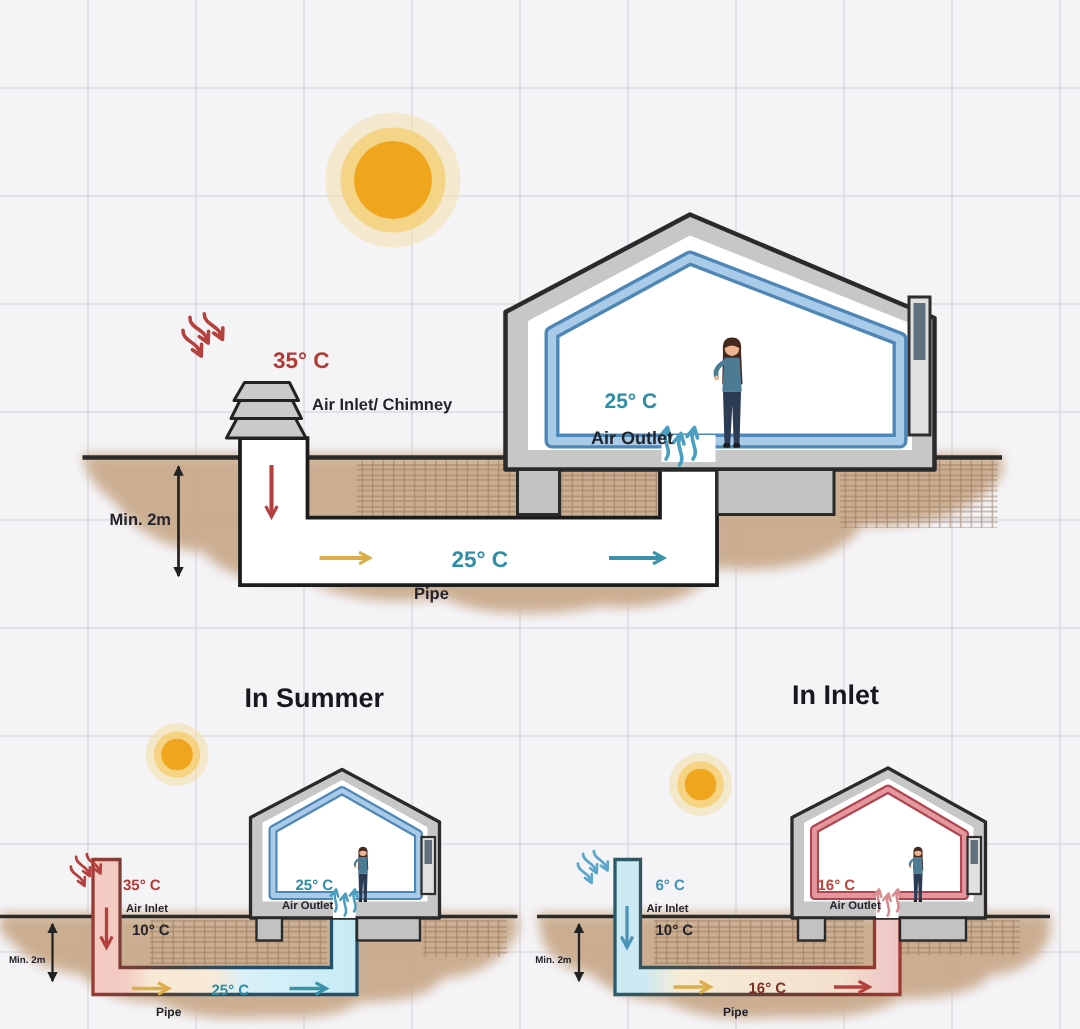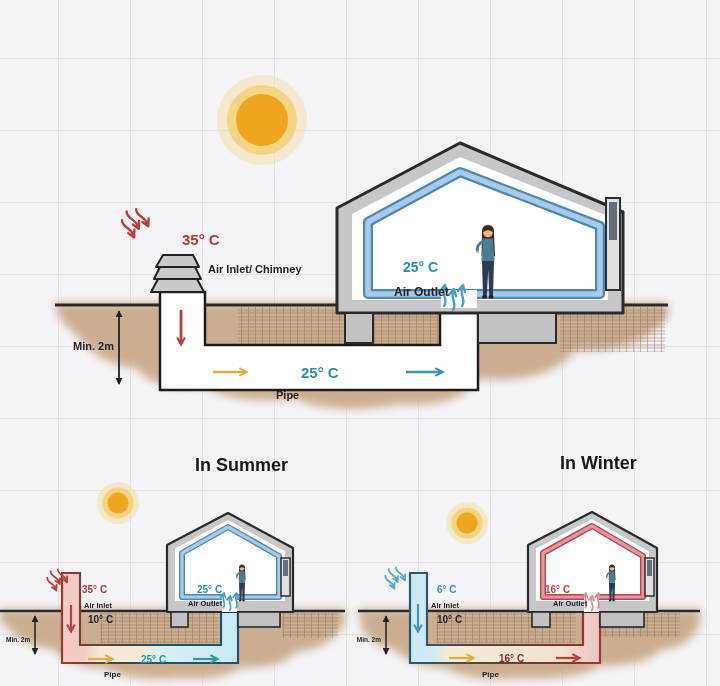--- a/index.html
+++ b/index.html
@@ -11,40 +11,40 @@
       linear-gradient(to bottom, rgba(206,204,214,.45) 1.5px, transparent 1.5px);
     background-size:72px 72px;
     background-position:-14px -14px;
   }
   .title{
     position:absolute;left:0;right:0;top:26px;text-align:center;
     font-size:25px;font-weight:bold;color:#3d9e5f;letter-spacing:.2px;
     text-shadow:0 0 8px rgba(110,205,140,.45);
   }
   .section-heading{
-    position:absolute;font-size:18px;font-weight:bold;color:#17171c;margin-left:32px;
+    position:absolute;font-size:18px;font-weight:bold;color:#17171c;
   }
   #summer-heading{left:163px;top:455px;}
   #winter-heading{left:528px;top:453px;}
   svg.diagram{position:absolute;left:0;top:0;}
   svg text{font-family:"Liberation Sans",sans-serif;font-weight:700;}
   .t-hot{fill:#b23a36}
   .t-teal{fill:#2d8ea6}
   .t-dark{fill:#23232b}
   .t-maroon{fill:#7e2f28}
   .t-cold{fill:#3f93b5}
   .t-wred{fill:#c0443c}
 </style>
 </head>
 <body>
 
 <div class="stage">
 
   <div class="section-heading" id="summer-heading">In Summer</div>
-  <div class="section-heading" id="winter-heading">In Winter</div>
+  <div class="section-heading" id="winter-heading">In Inlet</div>
 
   <svg class="diagram" width="720" height="686" viewBox="0 0 720 686">
     <defs>
       <filter id="soft" x="-25%" y="-25%" width="150%" height="150%">
         <feGaussianBlur stdDeviation="4"></feGaussianBlur>
       </filter>
       <pattern id="hatch" width="7" height="7" patternUnits="userSpaceOnUse">
         <path d="M0,2 H7 M0,5 H7" stroke="#8d6c4f" stroke-width="0.8"></path>
         <path d="M3.5,0 V7" stroke="#8d6c4f" stroke-width="0.8"></path>
       </pattern>

